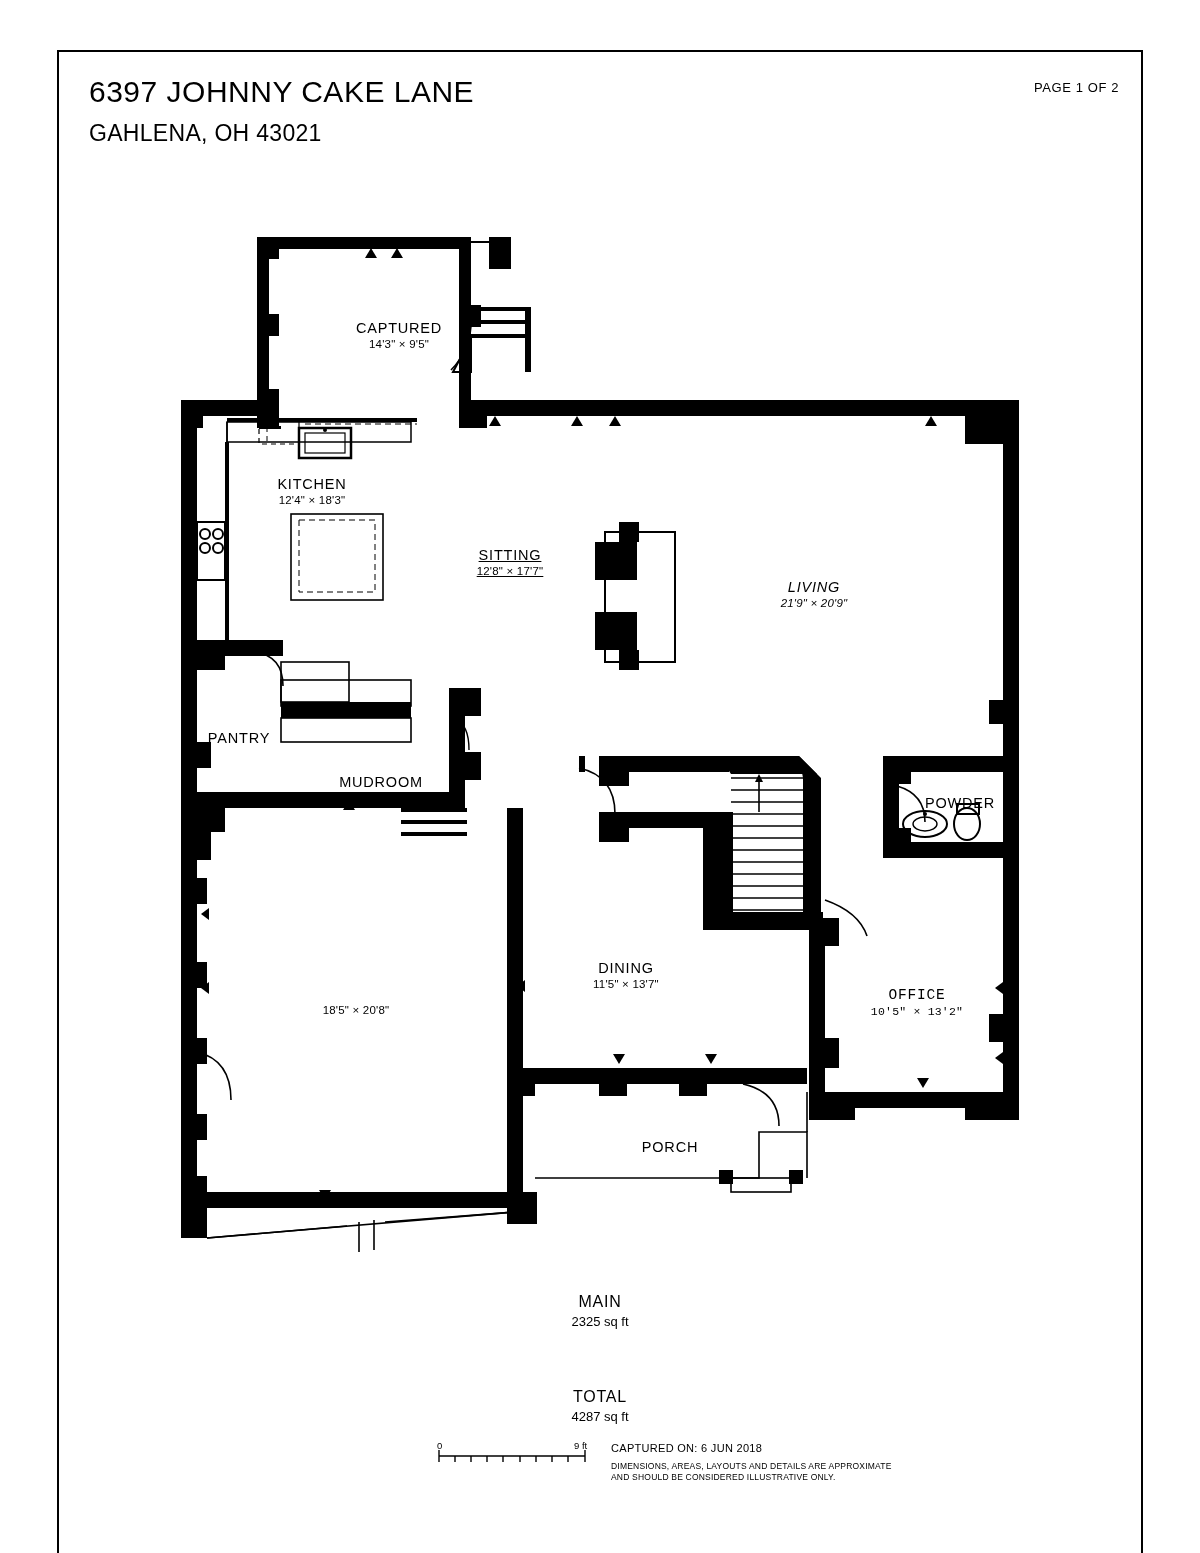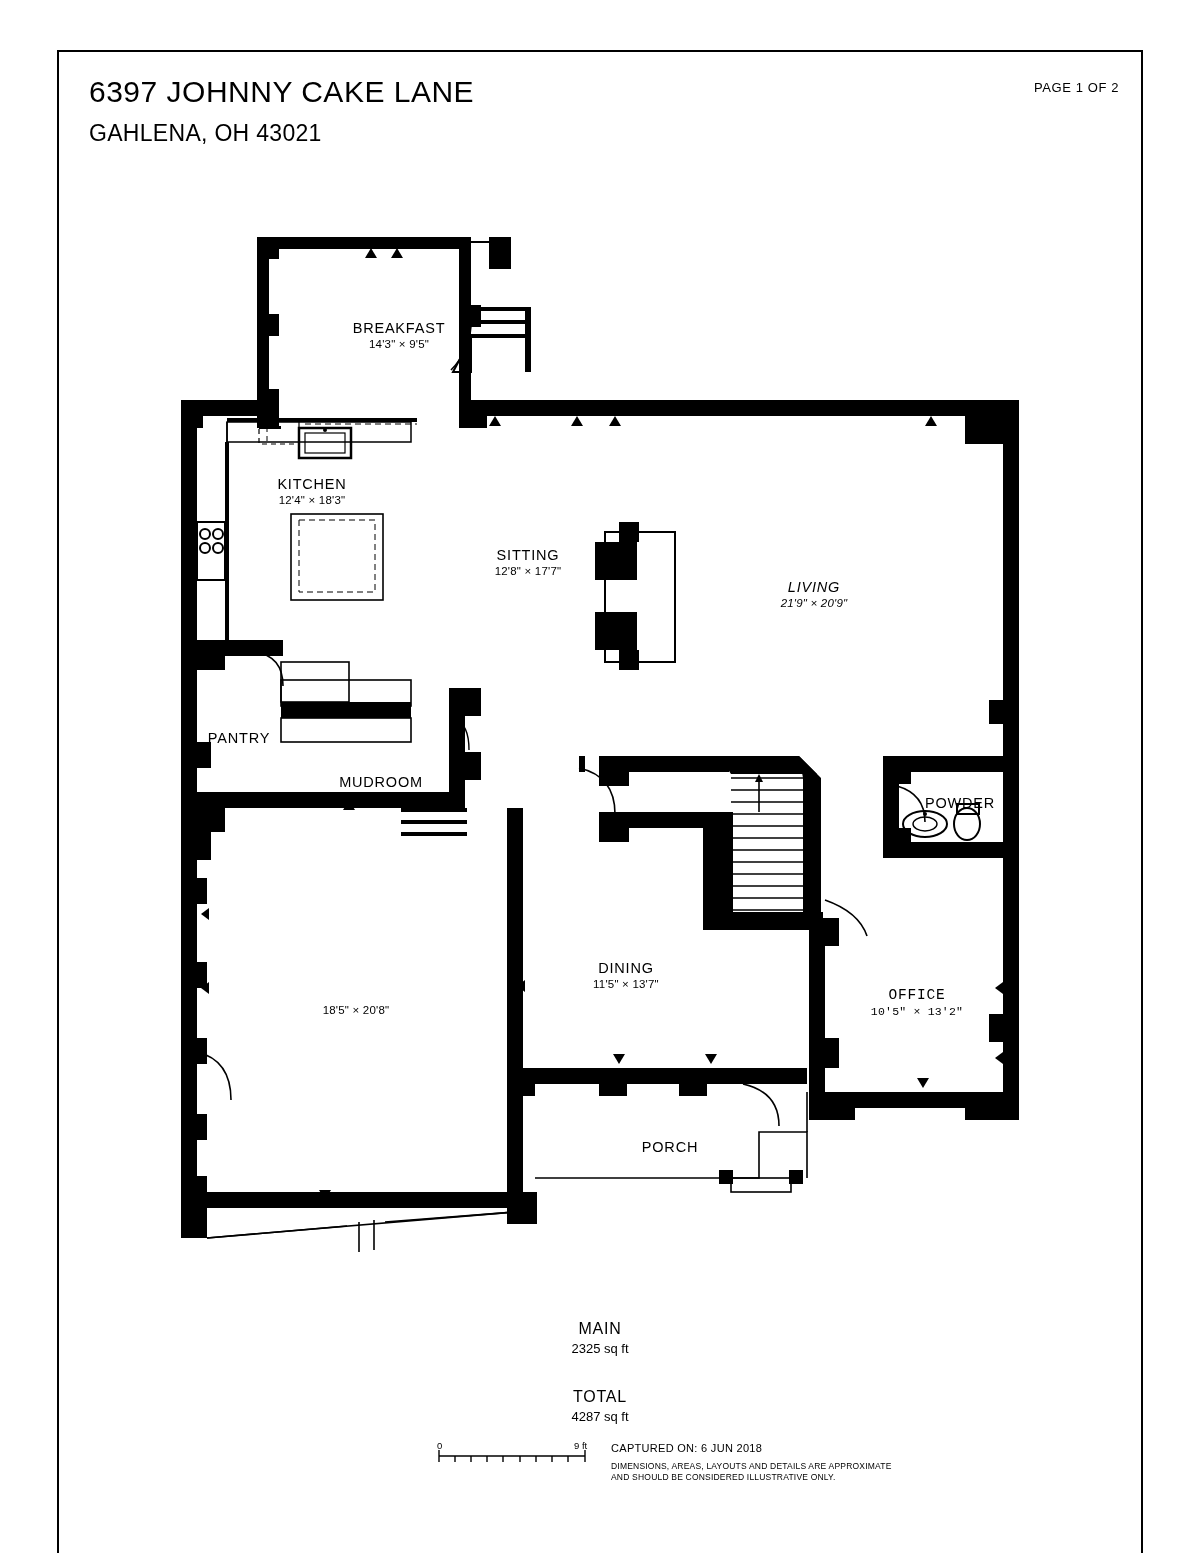--- a/index.html
+++ b/index.html
@@ -357,30 +357,30 @@
         <path d="M560,1012 L566,1002 L554,1002 Z"></path>
         <path d="M652,1012 L658,1002 L646,1002 Z"></path>
         <path d="M760,1000 L752,1006 L760,1012 Z"></path>
         <path d="M944,1000 L936,1006 L944,1012 Z"></path>
         <path d="M864,1036 L870,1026 L858,1026 Z"></path>
       </g>
     </g>
   </svg>
 
   <div class="rlabel" style="left:340px; top:268px;">
-    <div class="rname">BREAKFAST</div>
+    <div class="rname">CAPTURED</div>
     <div class="rdim">14'3" × 9'5"</div>
   </div>
 
   <div class="rlabel" style="left:253px; top:424px;">
     <div class="rname">KITCHEN</div>
     <div class="rdim">12'4" × 18'3"</div>
   </div>
 
-  <div class="rlabel" style="left:469px; top:495px;">
+  <div class="rlabel" style="left:451px; top:495px;text-decoration:underline;">
     <div class="rname">SITTING</div>
     <div class="rdim">12'8" × 17'7"</div>
   </div>
 
   <div class="rlabel" style="left:755px; top:527px;font-style:italic;">
     <div class="rname">LIVING</div>
     <div class="rdim">21'9" × 20'9"</div>
   </div>
 
   <div class="rlabel" style="left:180px; top:678px;">
@@ -406,21 +406,21 @@
 
   <div class="rlabel" style="left:858px; top:935px;font-family:Liberation Mono, monospace;">
     <div class="rname">OFFICE</div>
     <div class="rdim">10'5" × 13'2"</div>
   </div>
 
   <div class="rlabel" style="left:611px; top:1087px;">
     <div class="rname">PORCH</div>
   </div>
 
-  <div class="foot big" style="left:541px; top:1268px;">
+  <div class="foot big" style="left:541px; top:1241px;">
     <div class="fname">MAIN</div>
     <div class="fval">2325 sq ft</div>
   </div>
 
   <div class="foot big" style="left:541px; top:1336px;">
     <div class="fname">TOTAL</div>
     <div class="fval">4287 sq ft</div>
   </div>
 
   <div class="scaletxt" style="left:378px; top:1388px;">0</div>

